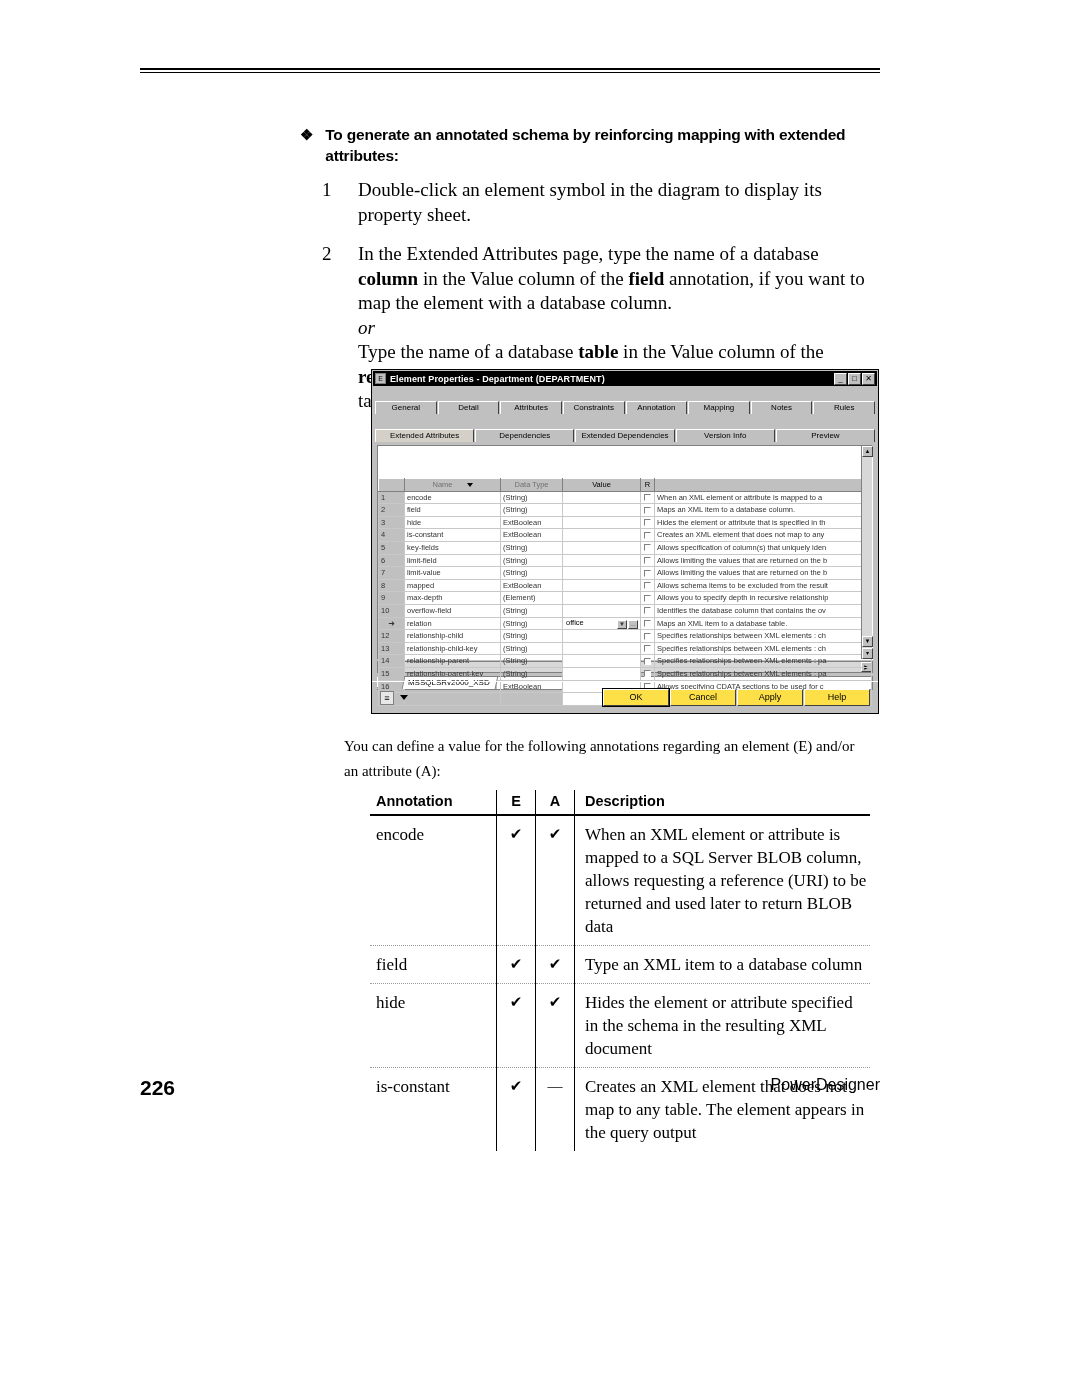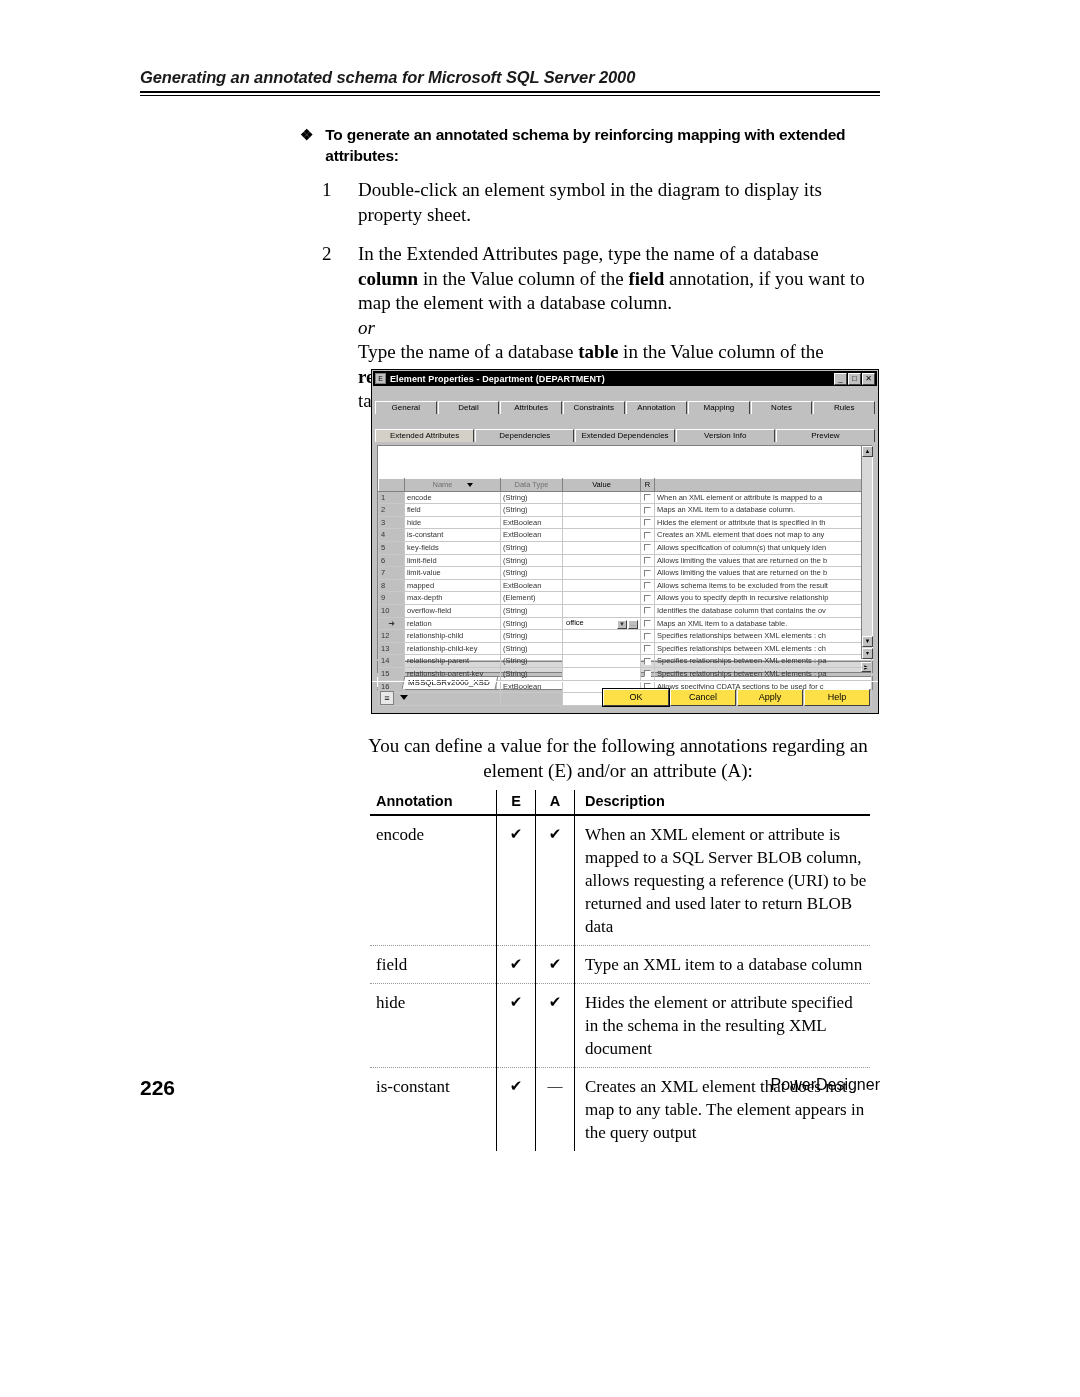--- a/index.html
+++ b/index.html
@@ -400,26 +400,25 @@
     font-size: 9px;
     line-height: 15px;
     text-align: center;
     margin-left: 1px;
   }
   .btnbar .dlgbtn.default { outline: 1px solid #000; }
 
   
   .post-para {
     position: absolute;
-    left: 358px;
+    left: 344px;
     top: 734px;
     width: 520px;
-    font-size: 19px;
+    font-size: 15px;
     line-height: 24.5px;
-    text-align: center;
   }
 
   
   .anno-table {
     position: absolute;
     left: 370px;
     top: 790px;
     width: 500px;
     border-collapse: collapse;
   }
@@ -461,21 +460,20 @@
     justify-content: space-between;
     font-family: "Liberation Sans", sans-serif;
   }
   .footer .pageno { font-weight: bold; font-size: 21px; }
   .footer .product { font-size: 16px; }
 </style>
 </head>
 <body>
 
 <div class="page-header">
-  <div class="hdr-text">Generating an annotated schema for Microsoft SQL Server 2000</div>
   <div class="hdr-rule"></div>
 </div>
 
 <div class="proc-heading">
   <span class="bullet">❖</span>
   <span>To generate an annotated schema by reinforcing mapping with extended attributes:</span>
 </div>
 
 <div class="steps">
 

